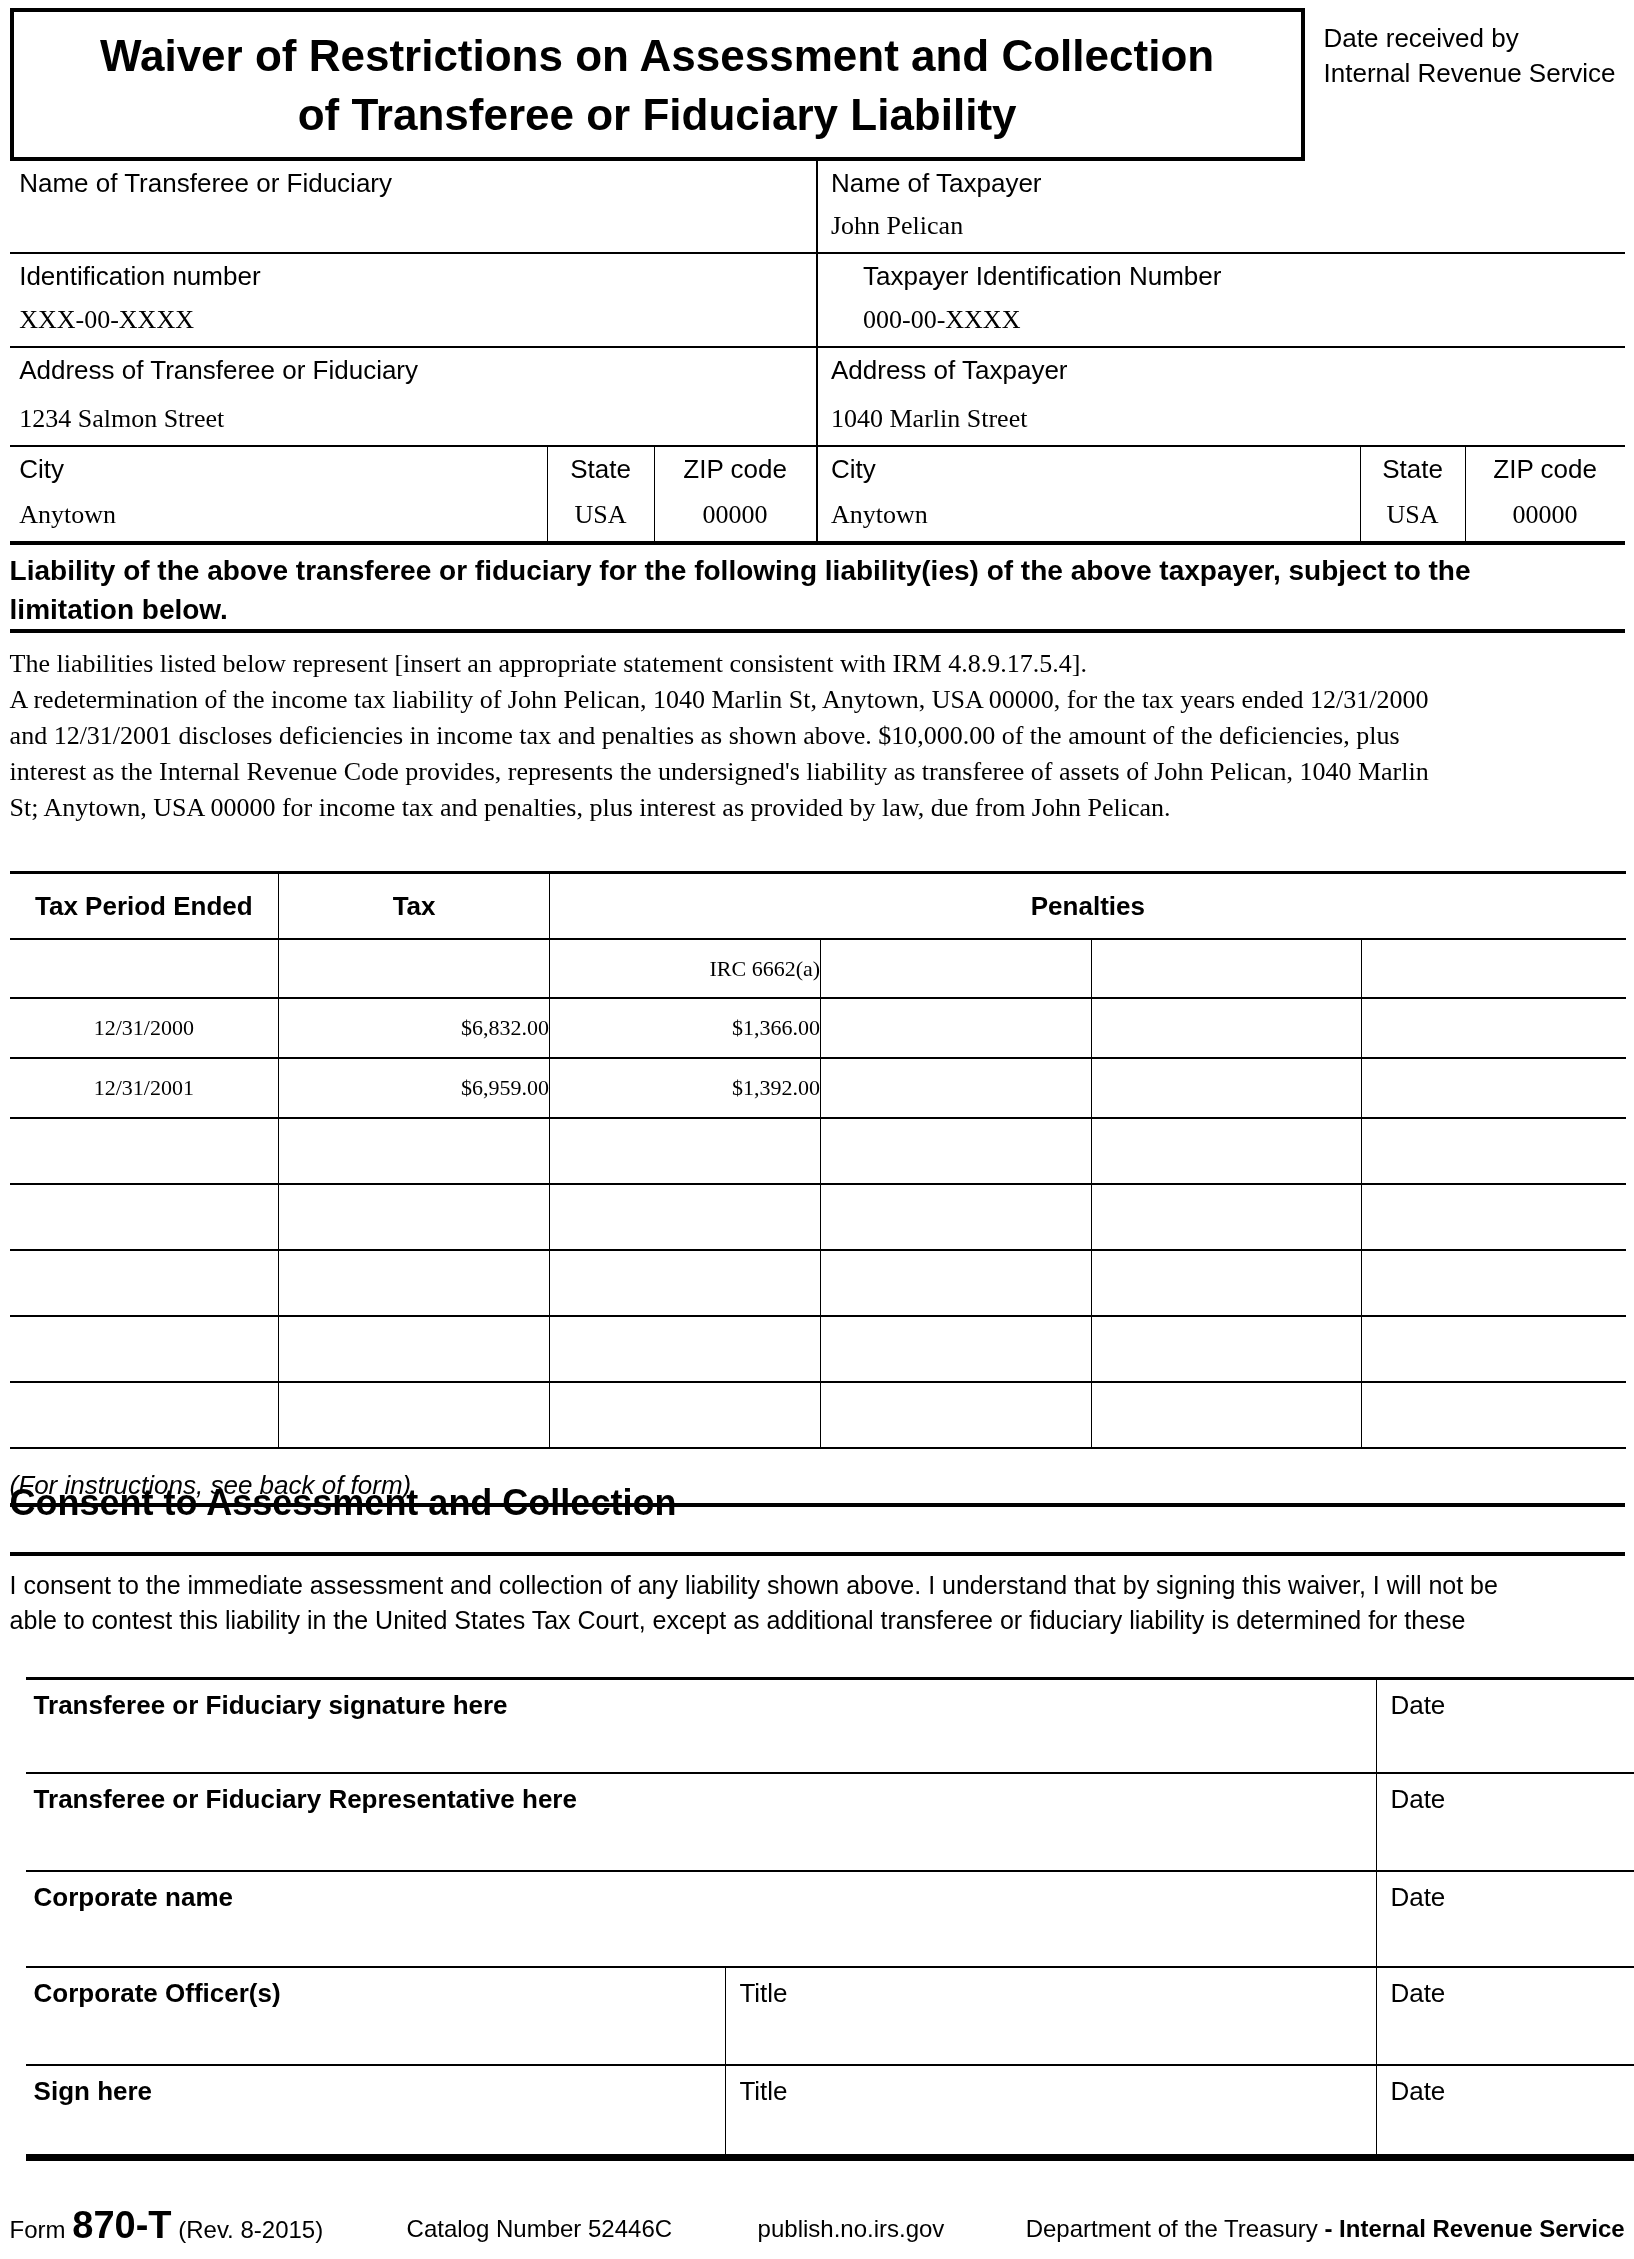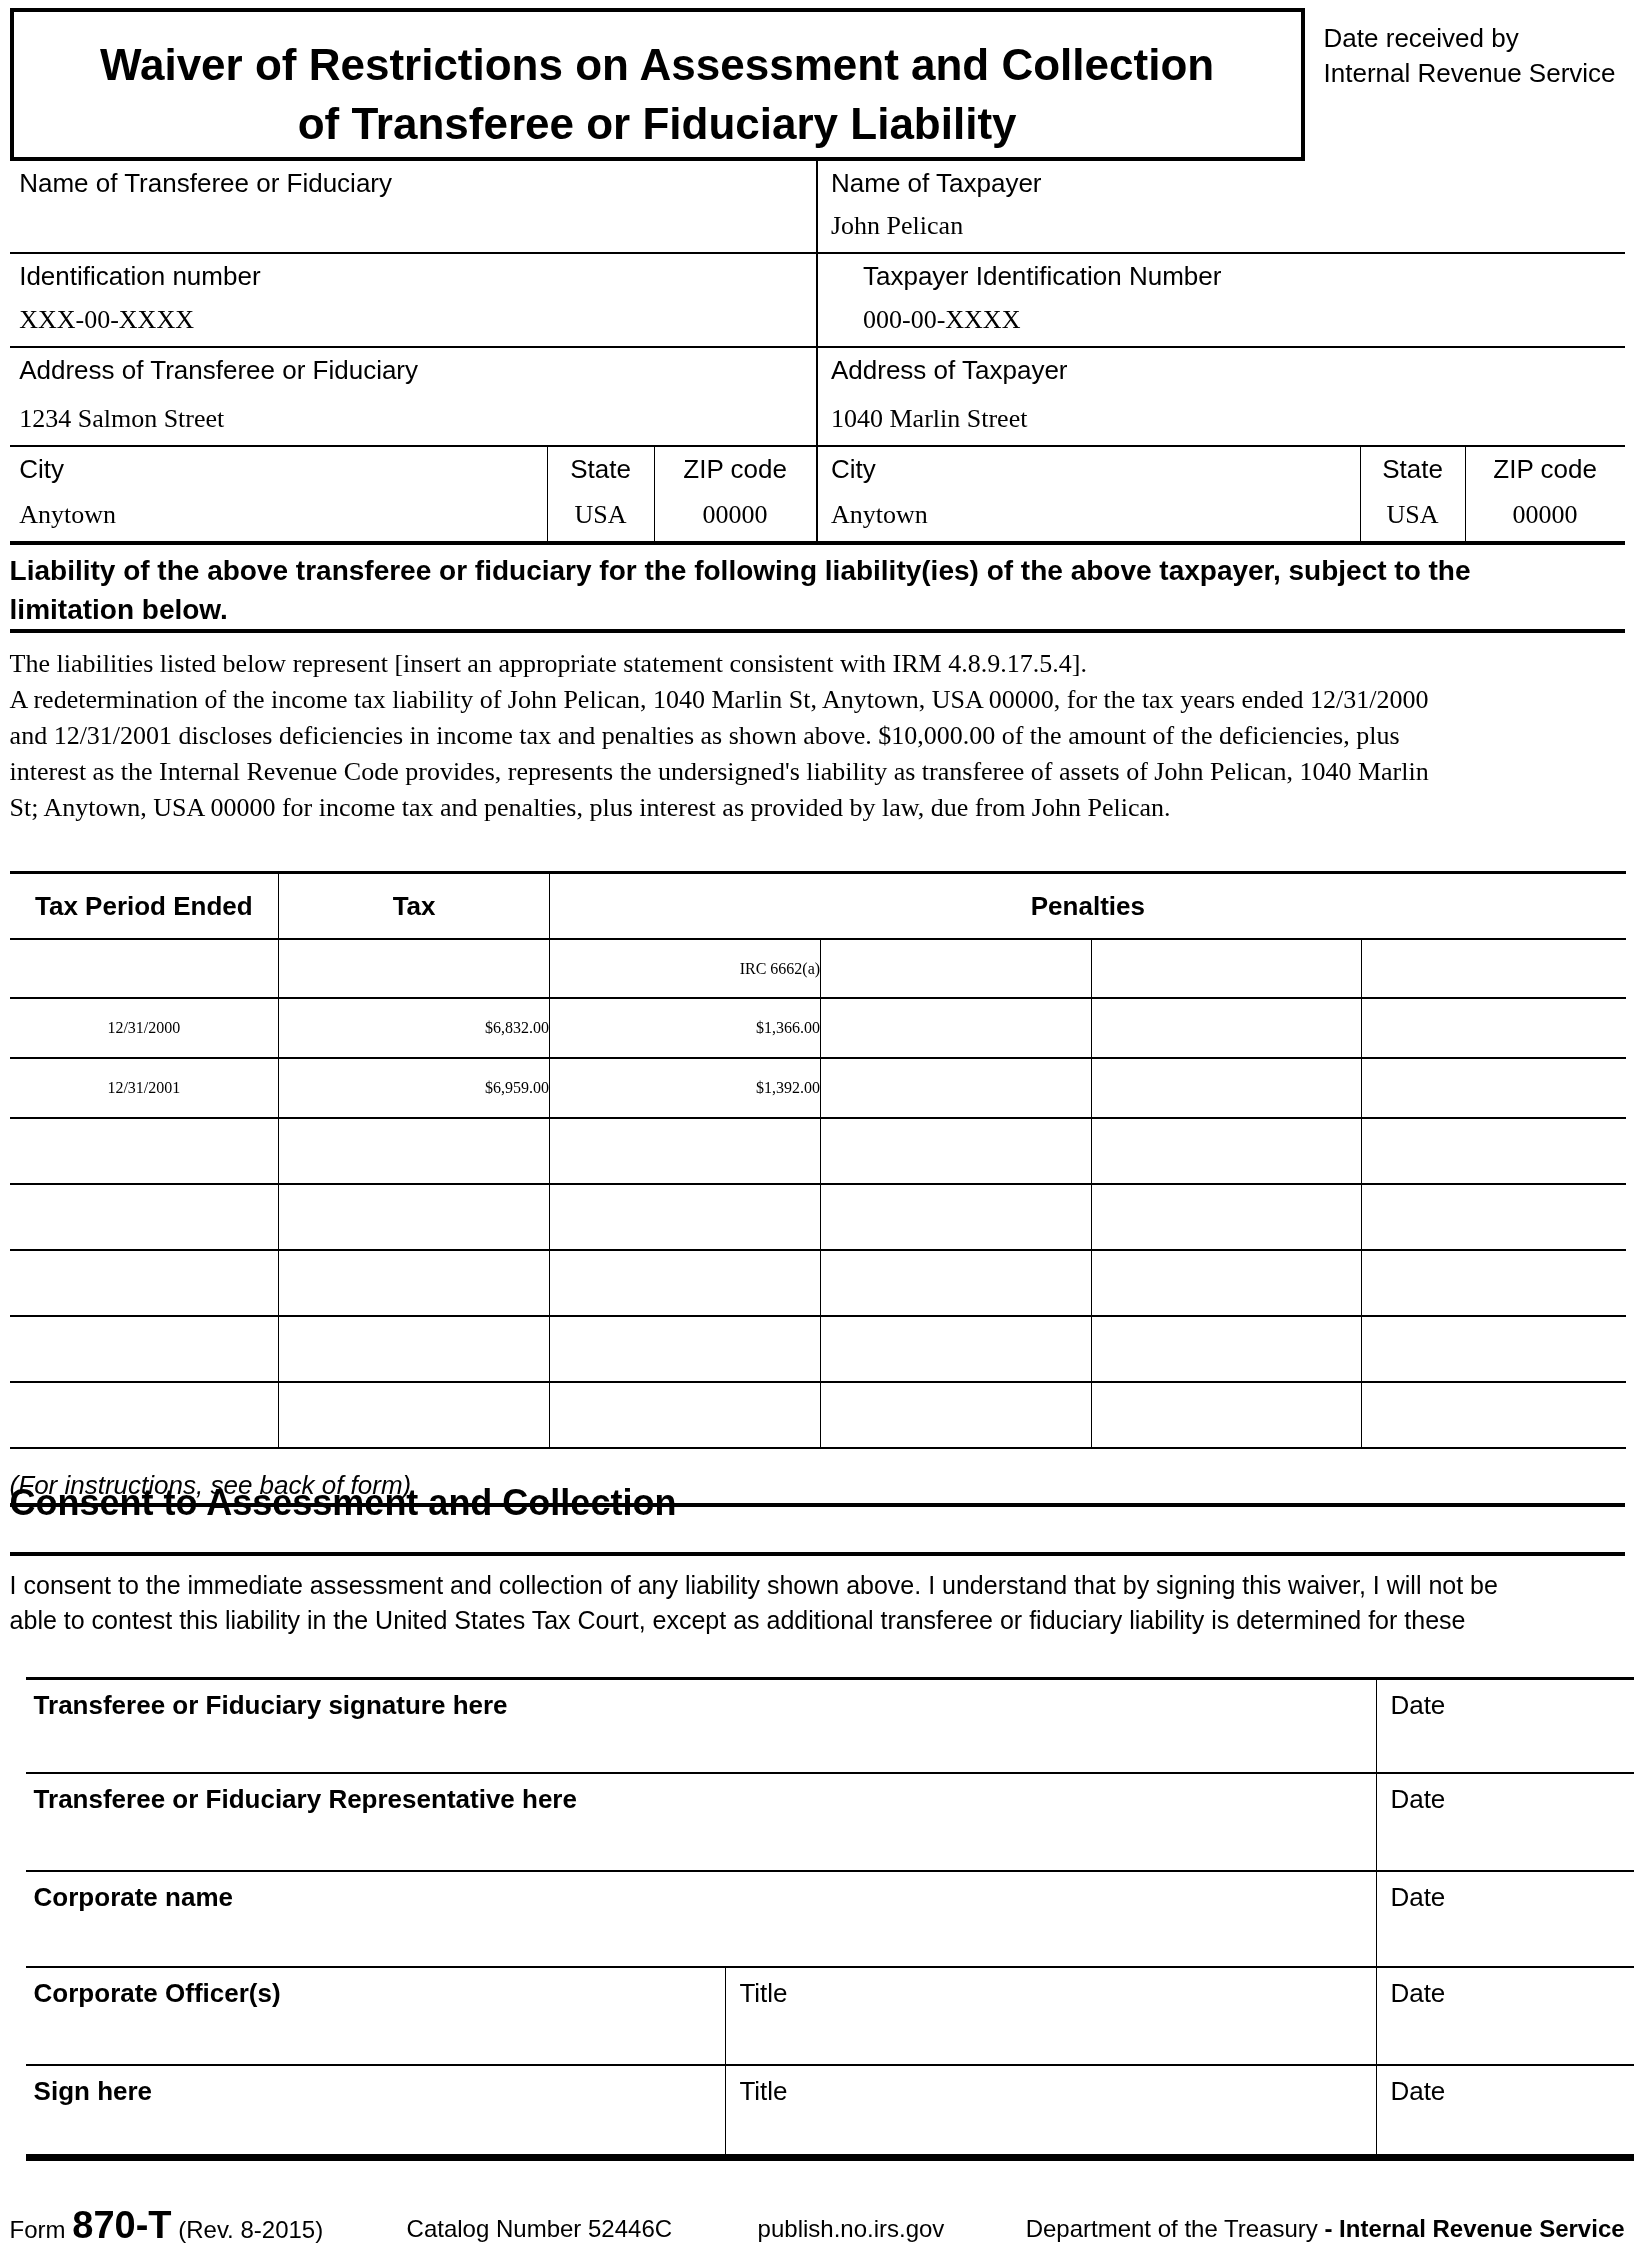--- a/index.html
+++ b/index.html
@@ -6,21 +6,21 @@
   .page{
     position:relative;width:1635px;height:2260px;background:#fff;color:#000;
     font-family:"Liberation Sans", sans-serif;overflow:hidden;margin:0 auto;
   }
   .nw{white-space:nowrap;}
 
   
   .header{position:absolute;top:7.6px;left:9.6px;width:1615px;height:153px;display:flex;}
   .title-box{
     width:1295px;box-sizing:border-box;border:4.8px solid #000;
-    text-align:center;padding-top:23px;
+    text-align:center;padding-top:14px;
   }
   .title-line{font-size:44px;font-weight:bold;line-height:59px;}
   .date-box{flex:1;box-sizing:border-box;padding:13.4px 0 0 19px;font-size:26px;line-height:35px;}
 
   
   .party-table{position:absolute;top:161px;left:9.6px;width:1615px;}
   .prow{display:flex;box-sizing:border-box;border-bottom:2.9px solid #000;}
   .prow.r1{height:93px;}
   .prow.r2{height:94px;gap:32px;}
   .prow.r3{height:99px;}
@@ -48,21 +48,21 @@
   .rule.under-heading{top:629px;height:3.8px;}
   .statement{position:absolute;top:646px;left:9.6px;width:1625px;
              font-family:"Liberation Serif", serif;font-size:26px;line-height:36px;}
 
   
   table.liab{position:absolute;top:871px;left:9.6px;width:1615px;border-collapse:collapse;
              table-layout:fixed;border-top:3.8px solid #000;}
   table.liab td{border-bottom:2.9px solid #000;padding:0;vertical-align:middle;}
   table.liab td.vd{border-right:1.9px solid #000;}
   td.hcell{font-size:26px;font-weight:bold;text-align:center;height:64px;}
-  td.scell,td.dcell{font-family:"Liberation Serif", serif;font-size:16px;}
+  td.scell,td.dcell{font-family:"Liberation Serif", serif;font-size:22px;}
   td.right{text-align:right;padding-right:13.4px;}
   td.center{text-align:center;}
   tr.sub td{height:57px;}
   tr.data td{height:58px;}
   tr.empty td{height:64px;}
 
   .instructions{position:absolute;top:1470px;left:9.6px;font-size:26px;font-style:italic;}
 
   
   .rule.consent-top{top:1503px;height:3.8px;}

